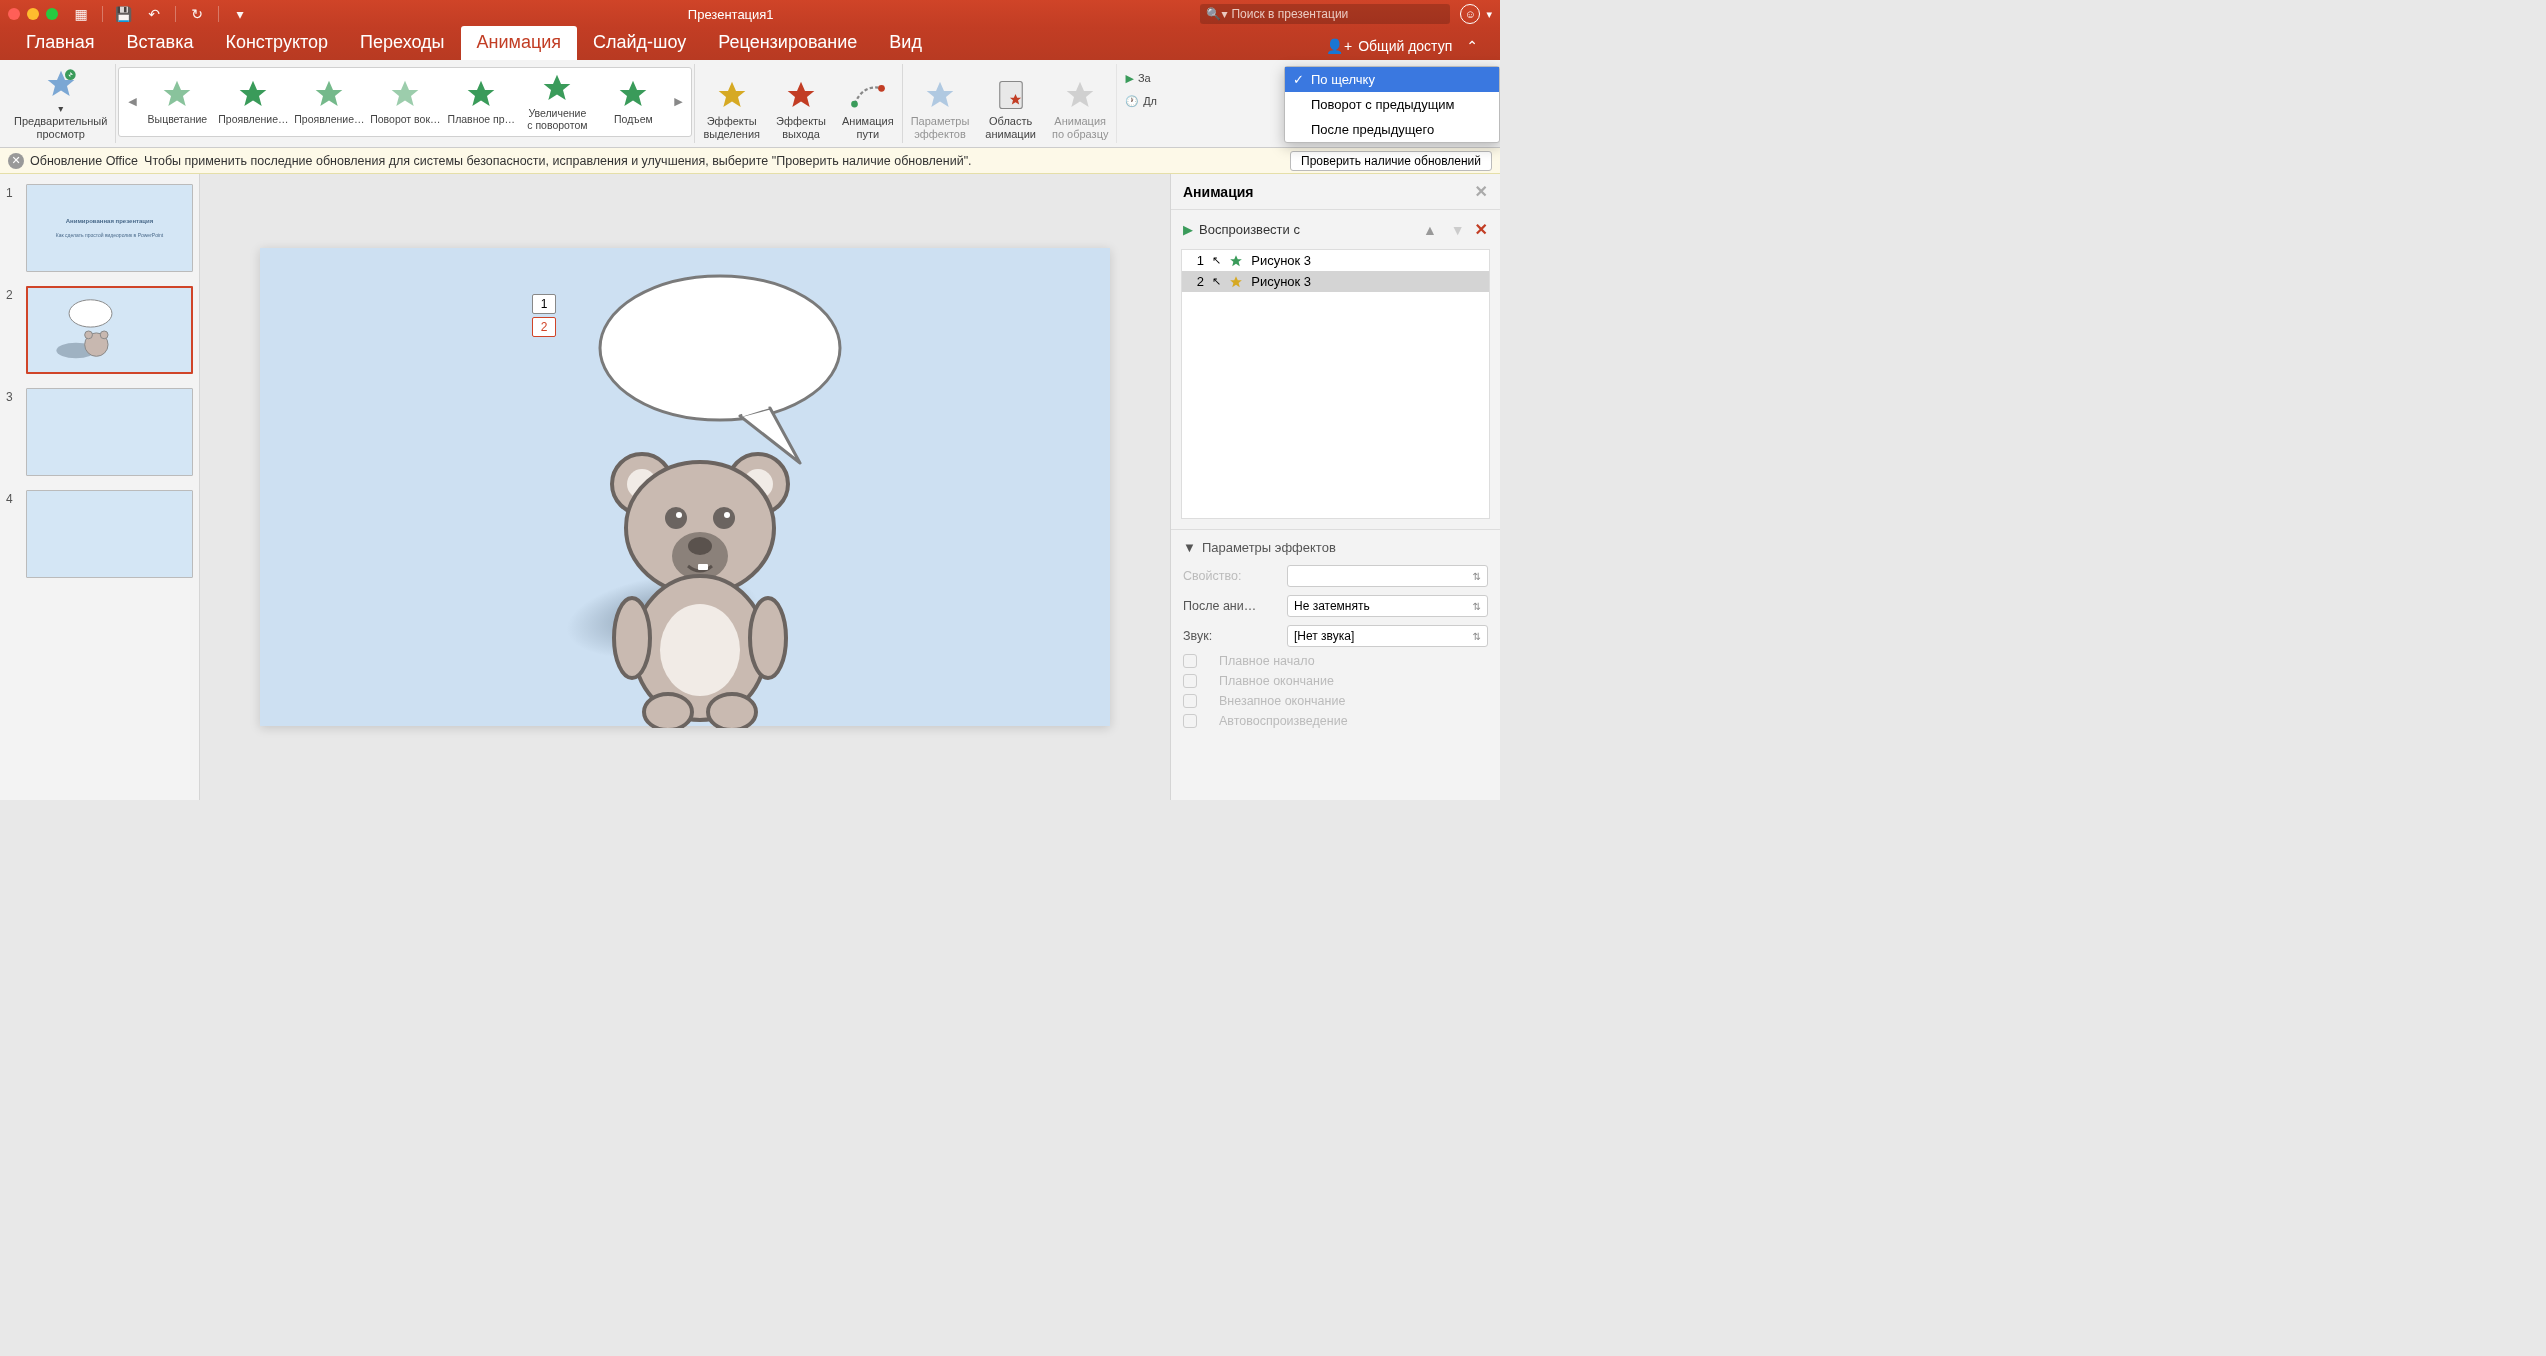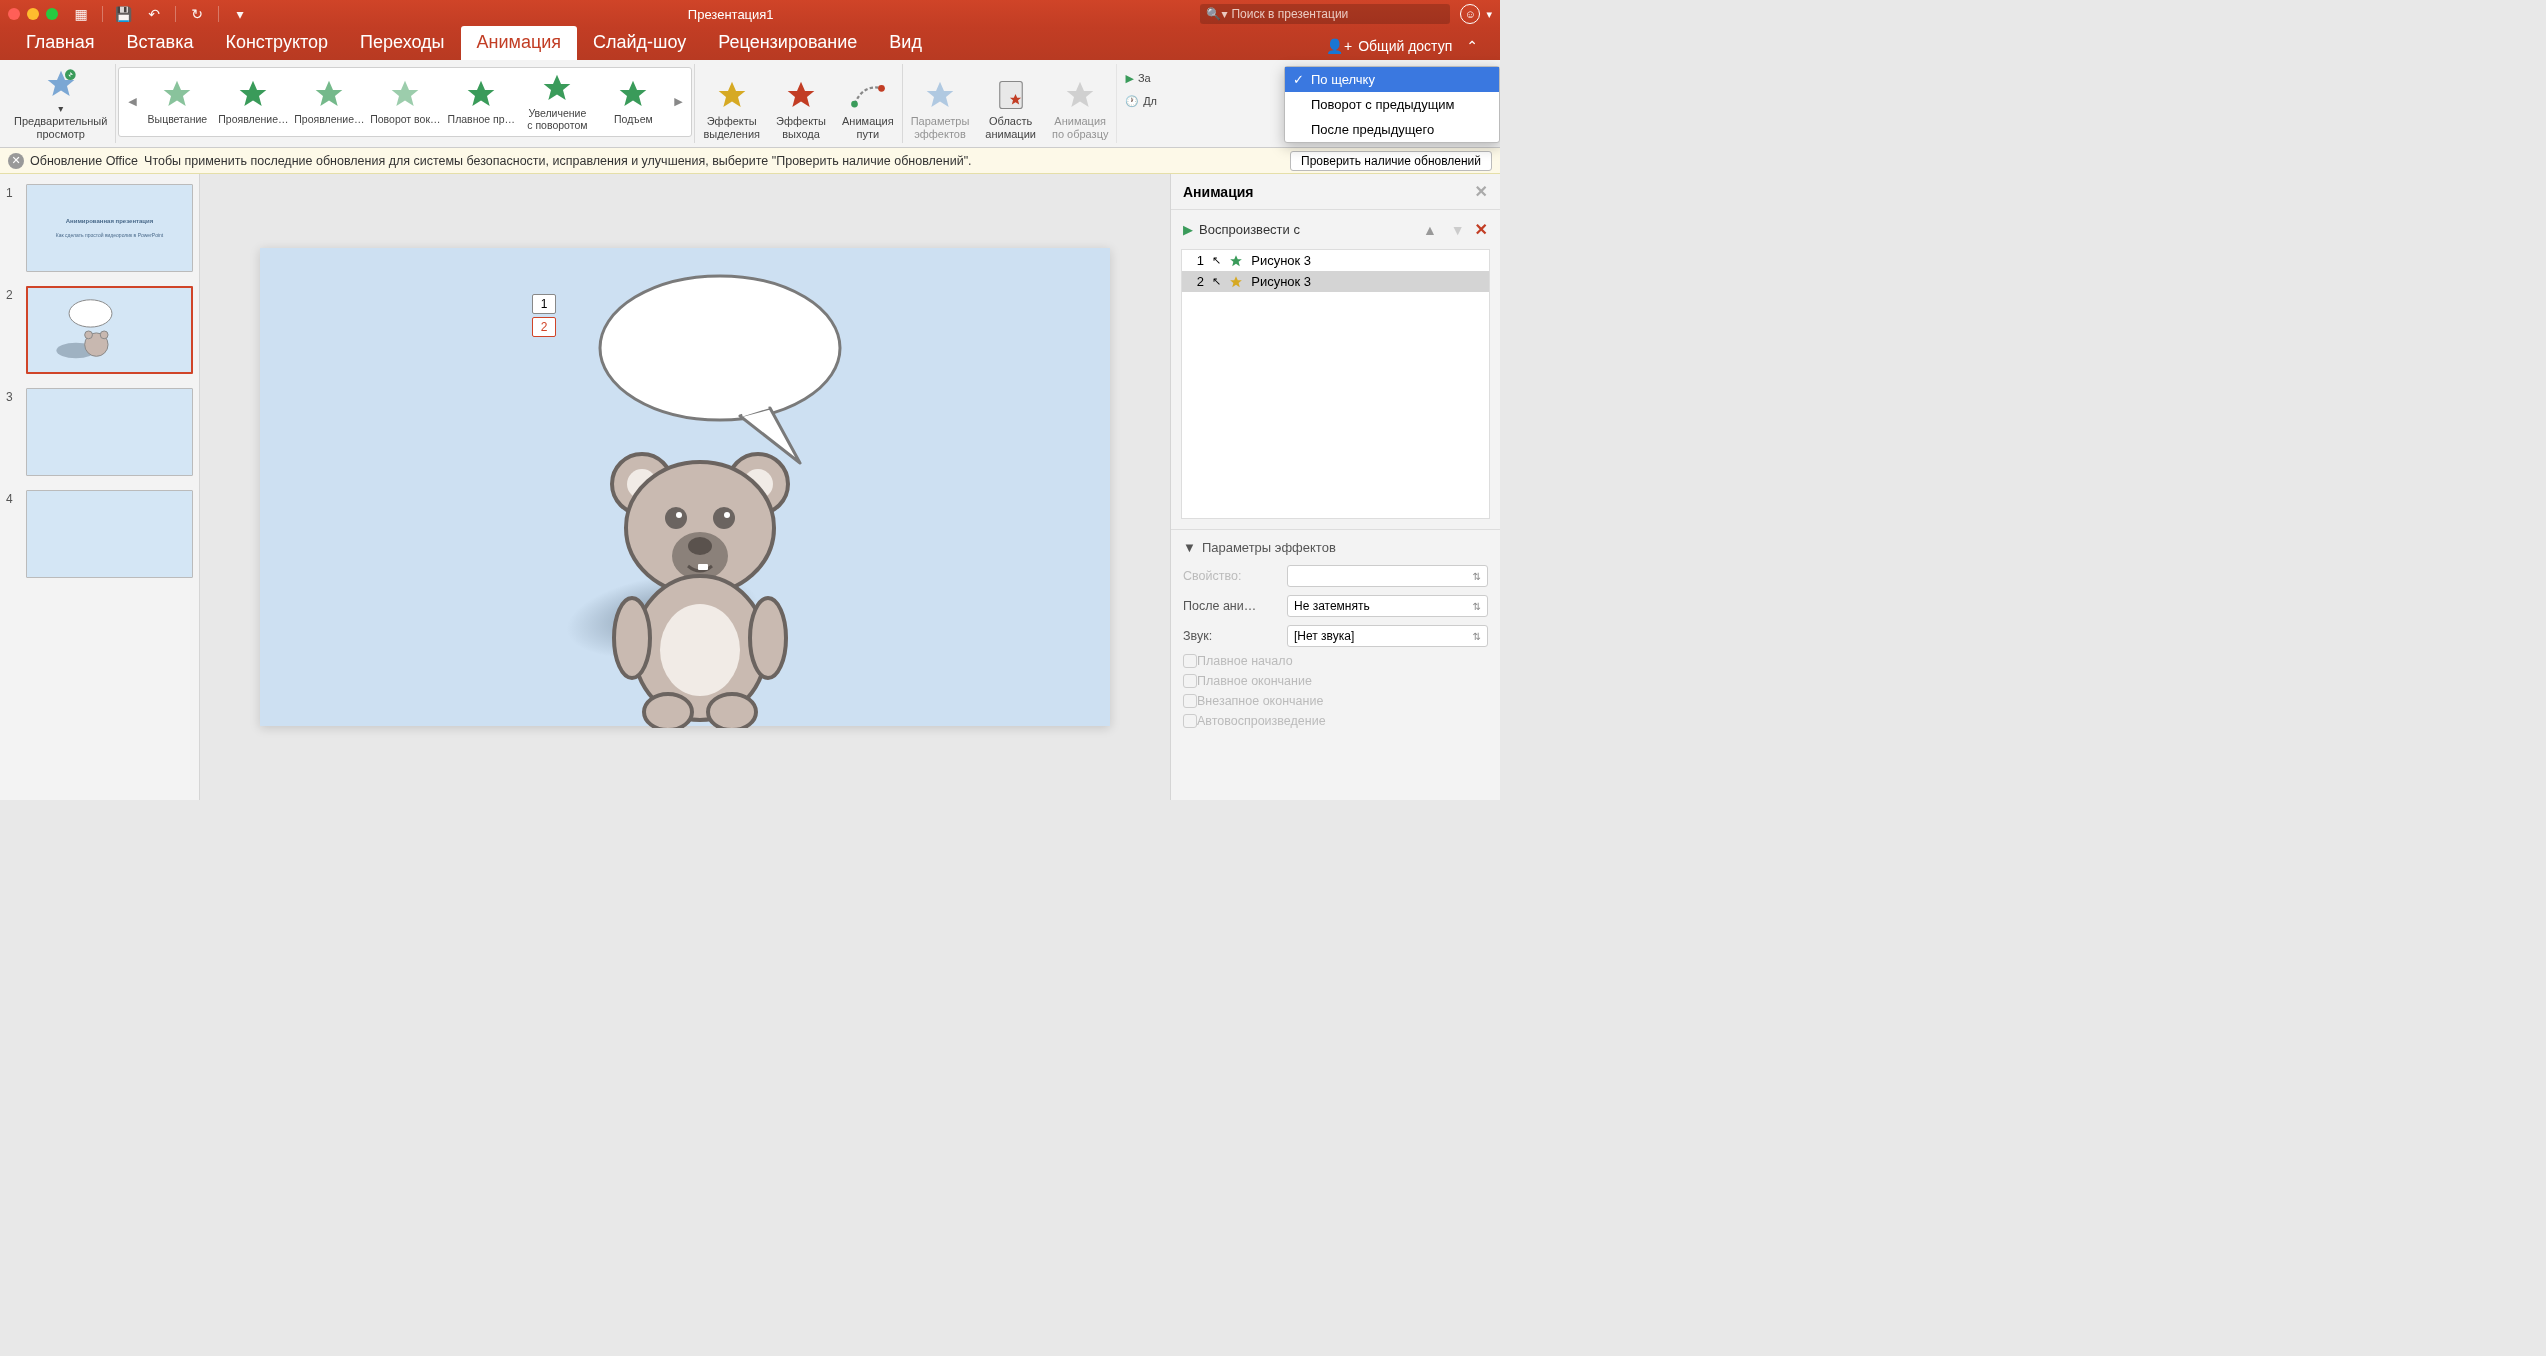--- a/index.html
+++ b/index.html
@@ -82,21 +82,21 @@
 .rpane .list .row { display: flex; align-items: center; padding: 3px 8px; gap: 8px; font-size: 13px; }
 .rpane .list .row.sel { background: #d4d4d4; }
 .rpane .list .row .num { width: 14px; text-align: right; }
 .rpane .section-hd { padding: 10px 12px 6px; color: #555; display: flex; align-items: center; gap: 6px; border-top: 1px solid #ddd; margin-top: 10px; }
 .rpane .prop-row { display: flex; align-items: center; padding: 4px 12px; gap: 8px; }
 .rpane .prop-row .lbl { width: 96px; color: #555; font-size: 12.5px; white-space: nowrap; overflow: hidden; text-overflow: ellipsis; }
 .rpane .prop-row .lbl.disabled { color: #bbb; }
 .rpane .sel-box { flex: 1; height: 22px; background: #fff; border: 1px solid #ccc; border-radius: 3px; display: flex; align-items: center; padding: 0 6px; font-size: 12px; justify-content: space-between; }
 .rpane .sel-box .chev { color: #888; font-size: 10px; }
 .rpane .sel-box.disabled { color: #bbb; }
-.rpane .chk-row { padding: 3px 12px; display: flex; align-items: center; gap: 0; font-size: 12.5px; color: #bbb; }
+.rpane .chk-row { padding: 3px 12px; display: flex; align-items: center; gap: 22px; font-size: 12.5px; color: #bbb; }
 .rpane .chk { width: 14px; height: 14px; border: 1px solid #ccc; border-radius: 3px; }
 
 
 .bear-wrap { position: absolute; left: 320px; top: 180px; }
 .bubble-wrap { position: absolute; left: 330px; top: 20px; }
 .shadow-shape { position: absolute; left: 290px; top: 320px; width: 260px; height: 120px; background: radial-gradient(ellipse 130px 60px at 40% 40%, rgba(60,80,100,.5), rgba(60,80,100,0) 70%); transform: skewX(-35deg); }
 
 svg.star { width: 32px; height: 32px; }
 svg.star-sm { width: 14px; height: 14px; }
 </style>

